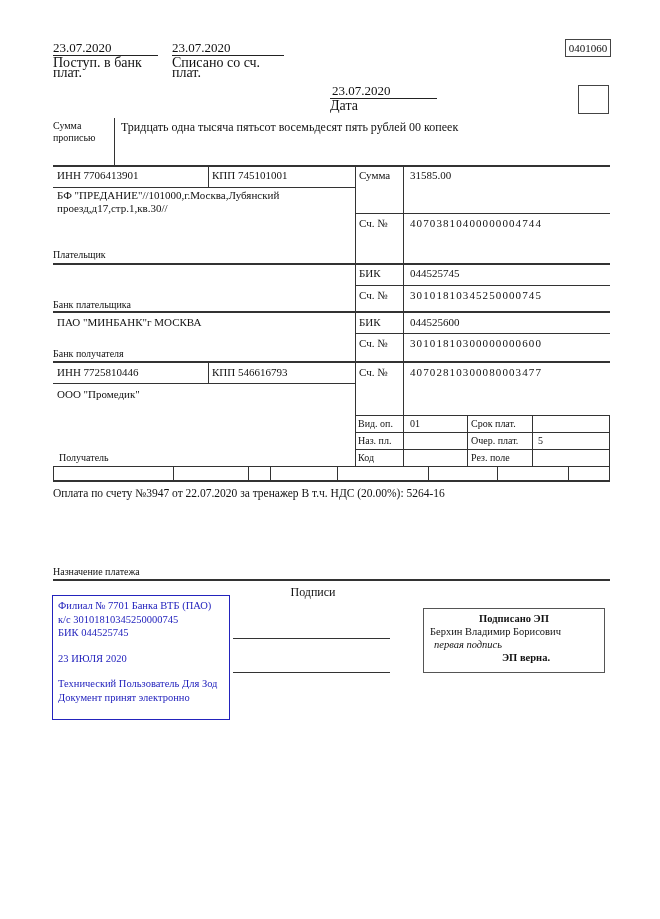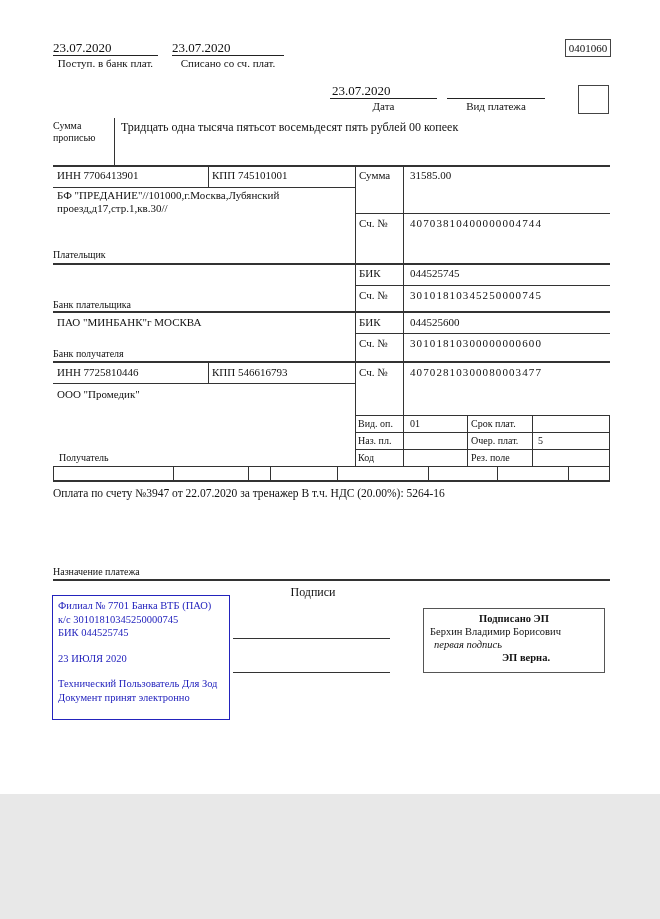--- a/index.html
+++ b/index.html
@@ -1,28 +1,28 @@
 <!DOCTYPE html>
 <html><head>
 <meta charset="utf-8">
 <style>
   html,body{margin:0;padding:0;background:#e8e8e8;}
-  .page{position:relative;width:660px;height:794px;background:#ffffff;
+  .page{position:relative;width:660px;height:919px;background:#ffffff;
         font-family:"Liberation Serif","DejaVu Serif",serif;color:#111;overflow:hidden;}
   .abs{position:absolute;}
   .sans{font-family:"Liberation Sans","DejaVu Sans",sans-serif;}
   .b{font-weight:bold;}
   .i{font-style:italic;}
   .center{text-align:center;}
   .s13{font-size:13px;line-height:15px;}
   .s12{font-size:12px;line-height:14px;}
   .s115{font-size:11.5px;line-height:13px;}
   .s11{font-size:11px;line-height:13px;}
   .s10{font-size:10px;line-height:12px;}
-  .tiny{font-size:11px;line-height:10px;text-align:center;}
+  .tiny{font-size:14px;line-height:10px;}
   .num{letter-spacing:1.1px;}
   .u{border-bottom:1px solid #222;}
   .hl{position:absolute;height:1px;background:#333;}
   .hl2{position:absolute;height:2px;background:#333;}
   .vl{position:absolute;width:1px;background:#333;}
   .codebox{border:1.5px solid #444;text-align:center;}
   .stamp{border:1px solid #2323bd;color:#2323bd;font-size:10.5px;line-height:13.5px;padding:3px 5px;margin-top:12px;}
   .esign{border:1.5px solid #555;font-size:10.5px;line-height:13px;padding:3px 6px;}
 </style>
 </head>
@@ -37,24 +37,20 @@
   <div class="abs" style="left:172px;top:40px;width:112px">
     <div class="s13 u">23.07.2020</div>
     <div class="tiny" style="padding-top:2px">Списано со сч. плат.</div>
   </div>
 
   <div class="abs codebox s11" style="left:565px;top:39px;width:44px;height:16px;line-height:16px">0401060</div>
 
   <div class="abs" style="left:330px;top:83px;width:107px">
     <div class="s13 u" style="padding-left:2px">23.07.2020</div>
     <div class="tiny" style="padding-top:2px">Дата</div>
-  </div>
-  <div class="abs" style="left:447px;top:83px;width:98px">
-    <div class="u" style="height:15px"></div>
-    <div class="tiny" style="padding-top:2px">Вид платежа</div>
   </div>
   <div class="abs" style="left:578px;top:85px;width:29px;height:27px;border:1px solid #444"></div>
 
   <div class="abs s10" style="left:53px;top:120px;width:56px">Сумма прописью</div>
   <div class="vl" style="left:114px;top:118px;height:47px"></div>
   <div class="abs s12" style="left:121px;top:120px;width:482px">Тридцать одна тысяча пятьсот восемьдесят пять рублей 00 копеек</div>
 
   <div class="hl2" style="left:53px;top:165px;width:557px"></div>
   <div class="hl" style="left:53px;top:187px;width:302px"></div>
   <div class="hl" style="left:355px;top:213px;width:255px"></div>

